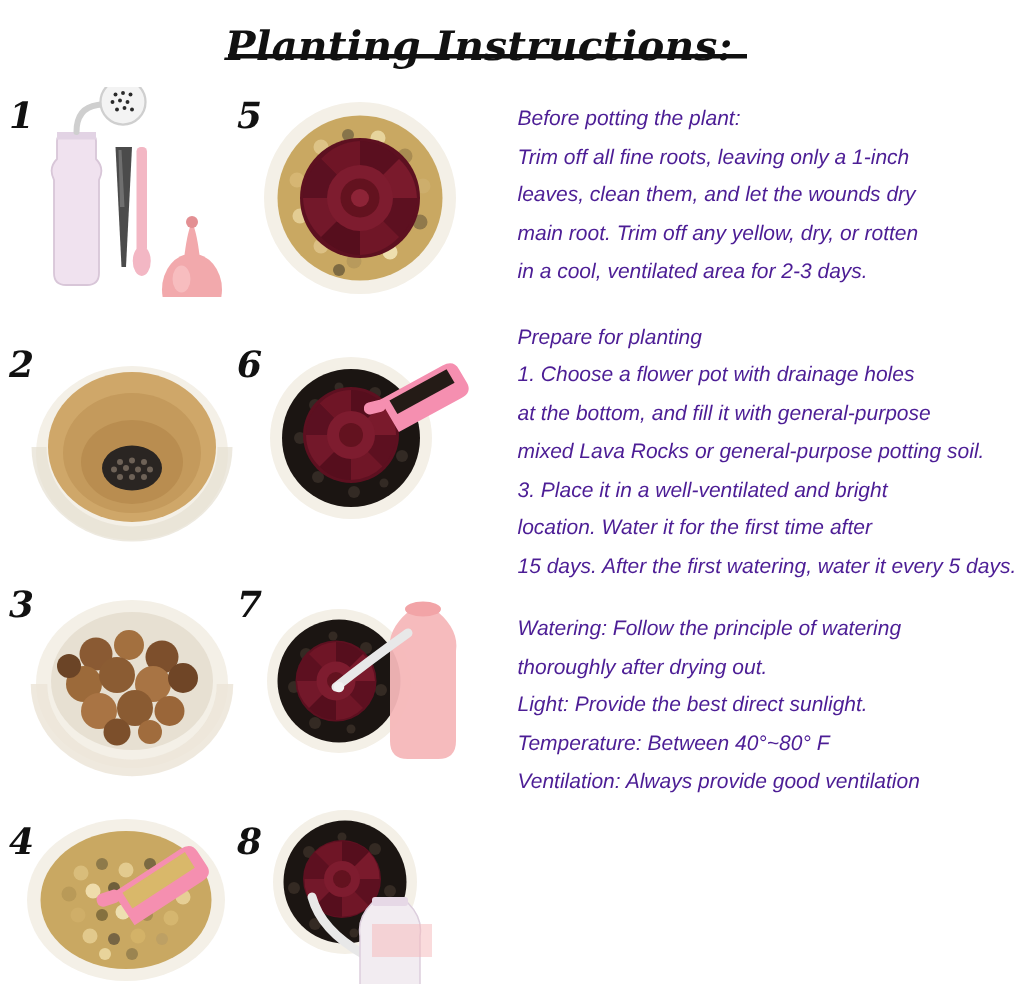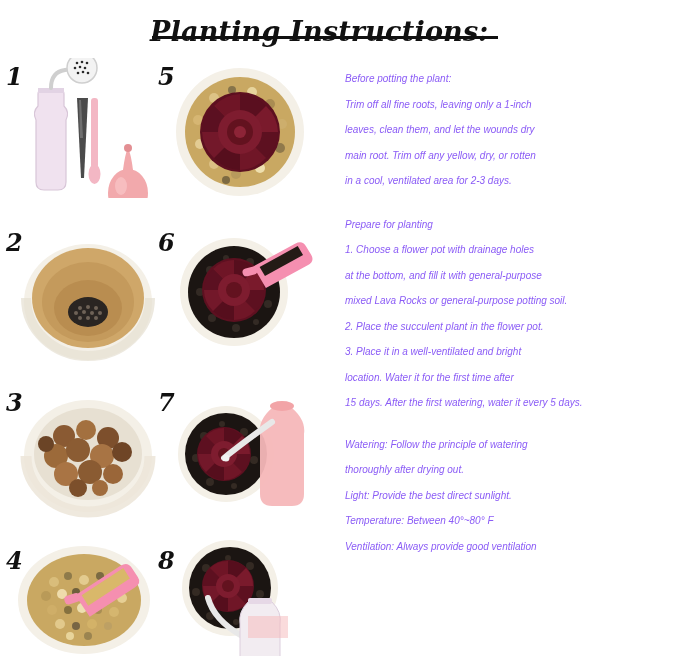--- a/index.html
+++ b/index.html
@@ -59,22 +59,22 @@
   }
 
   
   .text-col {
     position: absolute;
     left: 345px;
     top: 66px;
     width: 330px;
     font-family: "Liberation Sans", sans-serif;
     font-style: italic;
-    font-size: 10px;
-    color: #8b5cf6;
+    font-size: 14px;
+    color: #4c1d95;
   }
   .para { margin: 0 0 0px 0; }
   .para p {
     margin: 0;
     line-height: 25.5px;
     white-space: nowrap;
   }
   .para.block2 { margin-top: 18px; }
   .para.block3 { margin-top: 16px; }
 </style>
@@ -362,21 +362,20 @@
       <p>leaves, clean them, and let the wounds dry</p>
       <p>main root. Trim off any yellow, dry, or rotten</p>
       <p>in a cool, ventilated area for 2-3 days.</p>
     </div>
 
     <div class="para block2">
       <p>Prepare for planting</p>
       <p>1. Choose a flower pot with drainage holes</p>
       <p>at the bottom, and fill it with general-purpose</p>
       <p>mixed  Lava Rocks or general-purpose potting soil.</p>
-      <p>2. Place the succulent plant in the flower pot.</p>
       <p>3. Place it in a well-ventilated and bright</p>
       <p>location. Water it for the first time after</p>
       <p>15 days. After the first watering, water it every 5 days.</p>
     </div>
 
     <div class="para block3">
       <p>Watering: Follow the principle of watering</p>
       <p>thoroughly after drying out.</p>
       <p>Light: Provide the best direct sunlight.</p>
       <p>Temperature: Between 40°~80° F</p>

